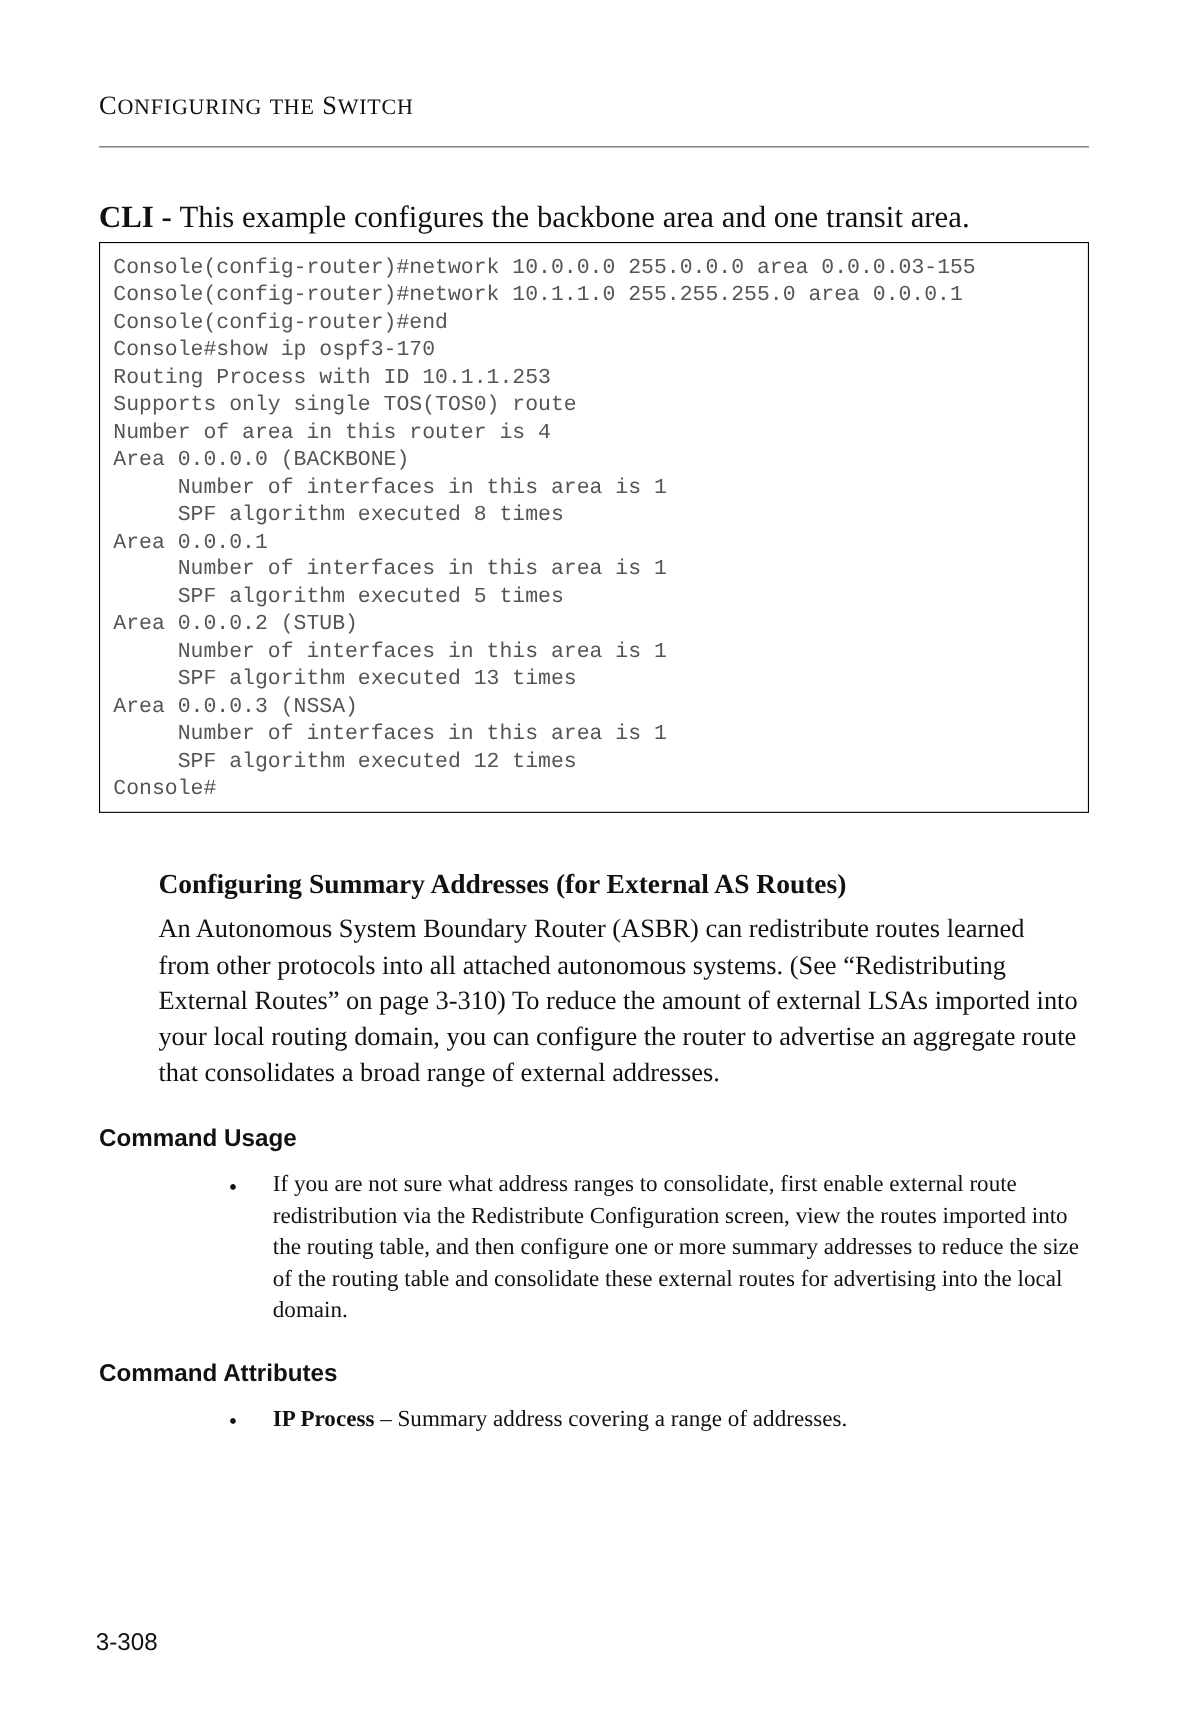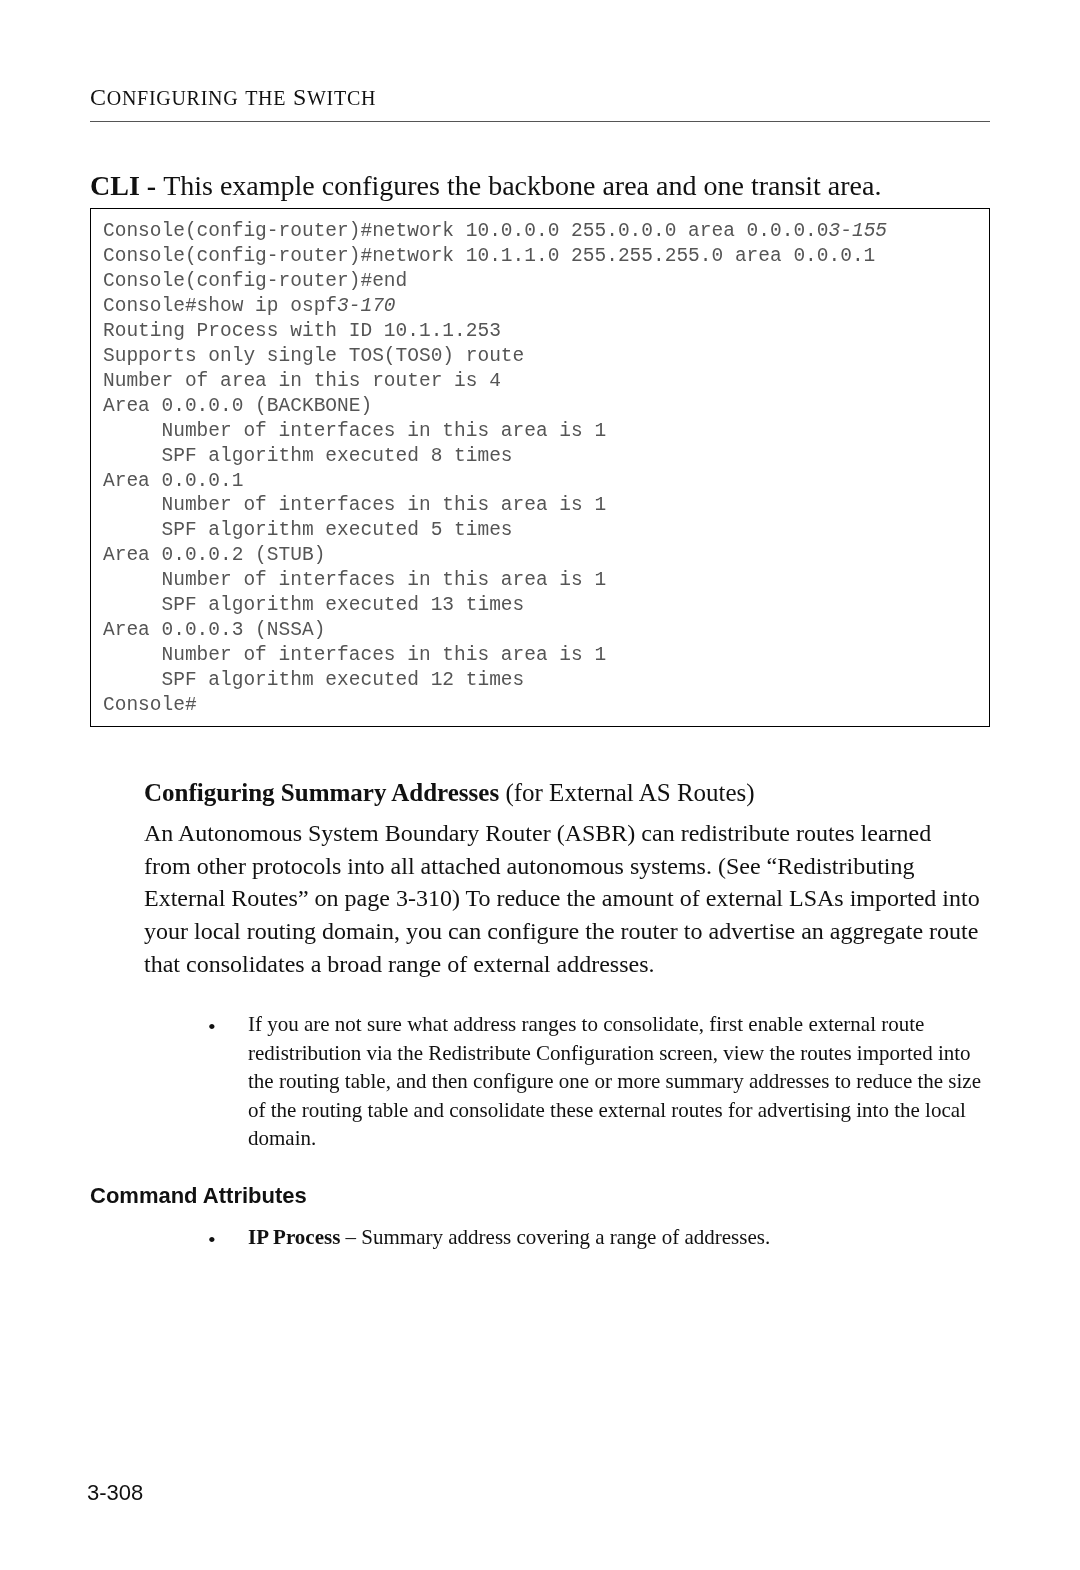--- a/index.html
+++ b/index.html
@@ -14,21 +14,21 @@
     padding: 84px 90px 62px 90px;
     font-family: Georgia, "Times New Roman", serif;
     color: #111;
     position: relative;
   }
   .running-head {
     font-variant: small-caps;
     font-family: Georgia, "Times New Roman", serif;
     font-size: 24px;
     letter-spacing: 0.03em;
-    margin-bottom: 10px;
+    margin-bottom: 22px;
   }
   .inner-caps {
     font-size: 20px;
   }
   .hr-thin {
     border: none;
     border-top: 1px solid #555;
     margin: 0 0 48px 0;
   }
   .body-indent {
@@ -43,30 +43,29 @@
     border: 1px solid #000;
     padding: 10px 12px 8px 12px;
     font-family: "Courier New", Courier, monospace;
     font-size: 19.5px;
     line-height: 1.28;
     white-space: pre;
     color: #555;
     margin: 0 0 52px 0;
   }
   .code-box .it {
-    font-style: italic;
     text-align: right;
   }
   h3.section-heading {
     font-size: 25px;
     font-weight: bold;
     margin: 0 0 10px 0;
   }
   h3.section-heading .sub {
-    font-weight: normal;
+    font-weight: bold;
     text-align: right;
   }
   .para {
     font-size: 24px;
     line-height: 1.36;
     margin: 0 0 30px 0;
   }
   .cmd-heading {
     font-family: Arial, Helvetica, sans-serif;
     font-weight: bold;
@@ -138,20 +137,21 @@
 Console#</div>
 
   <div class="body-indent">
     <h3 class="section-heading">
       <span>Configuring Summary Addresses</span><span class="sub"> (for External AS Routes)</span>
     </h3>
 
     <p class="para">An Autonomous System Boundary Router (ASBR) can redistribute routes learned from other protocols into all attached autonomous systems. (See “Redistributing External Routes” on page 3-310) To reduce the amount of external LSAs imported into your local routing domain, you can configure the router to advertise an aggregate route that consolidates a broad range of external addresses.</p>
   </div>
 
+  <div class="cmd-heading">Command Usage</div>
 
   <div class="body-indent">
     <ul class="bullets" id="usage-list">
         <li>If you are not sure what address ranges to consolidate, first enable external route redistribution via the Redistribute Configuration screen, view the routes imported into the routing table, and then configure one or more summary addresses to reduce the size of the routing table and consolidate these external routes for advertising into the local domain.</li>
       </ul>
   </div>
 
   <div class="cmd-heading">Command Attributes</div>
 
   <div class="body-indent">

